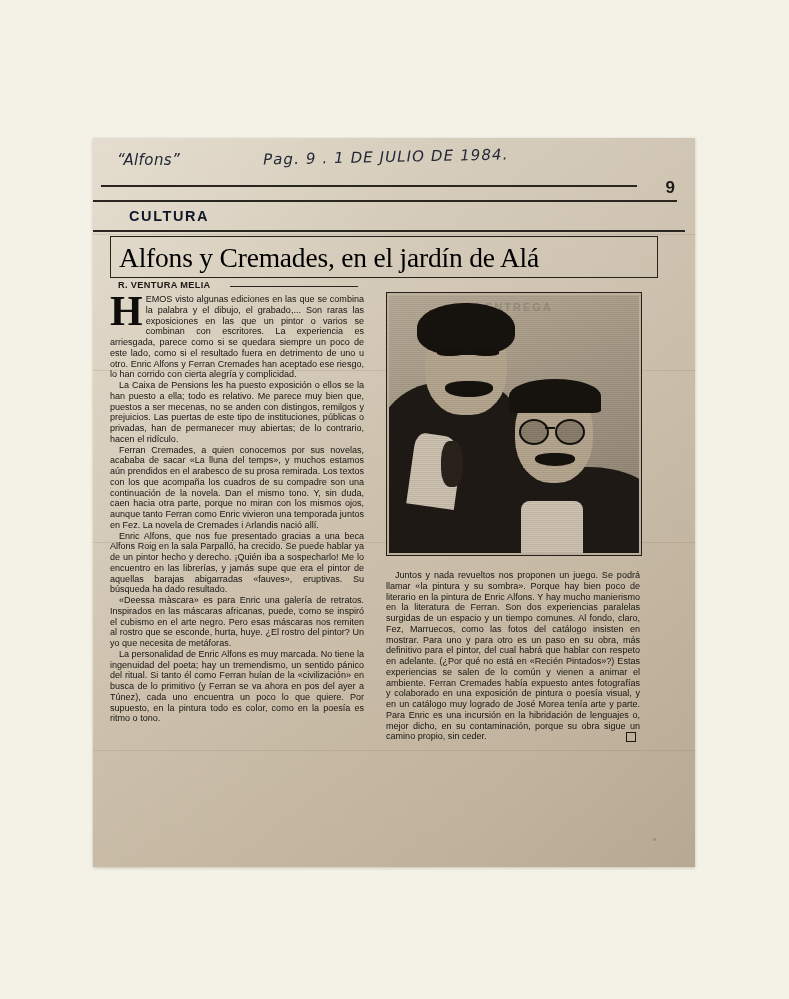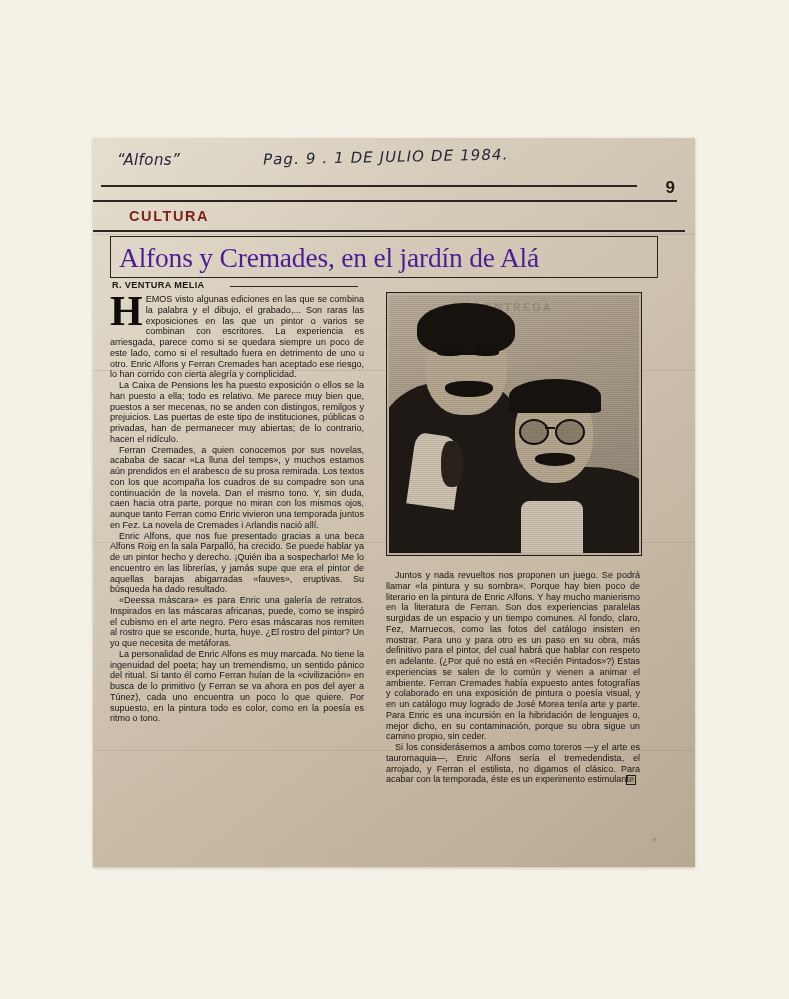--- a/index.html
+++ b/index.html
@@ -60,46 +60,46 @@
     font-size:17px;font-weight:bold;color:#1f1b16;
     font-family:"Liberation Sans",sans-serif;
   }
   #rule-second{
     position:absolute;left:0px;top:62px;width:584px;height:2px;
     background:#2b2620;
   }
   #section-label{
     position:absolute;left:36px;top:70px;
     font-size:14.5px;font-weight:bold;letter-spacing:1.6px;
-    color:#7f1d1d;
+    color:#0f172a;
   }
   #rule-third{
     position:absolute;left:0px;top:92px;width:592px;height:2px;
     background:#2b2620;
   }
 
   
   #headline-box{
     position:absolute;left:17px;top:98px;width:546px;height:40px;
     border:1.6px solid #26221c;
     overflow:hidden;
   }
   #headline{
     position:absolute;left:8px;top:5px;
     font-family:"Liberation Serif",serif;
     font-size:27.5px;letter-spacing:-.2px;
-    color:#4c1d95;white-space:nowrap;
+    color:#000000;white-space:nowrap;
   }
 
   
   #body-area{
     position:absolute;left:17px;top:142px;width:546px;height:572px;
   }
   #byline{
-    position:absolute;left:2px;top:0px;
+    position:absolute;left:8px;top:0px;
     font-size:9.2px;font-weight:bold;letter-spacing:.35px;color:#1c1813;
   }
   #byline-rule{
     position:absolute;left:120px;top:6px;width:128px;height:1.4px;background:#2b2620;
   }
 
   
   .col{
     position:absolute;top:14px;
     font-family:"Liberation Sans",sans-serif;
@@ -230,20 +230,19 @@
       <div id="col-left" class="col">
           <p class="noindent"><span id="dropcap">H</span>EMOS visto algunas ediciones en las que se combina la palabra y el dibujo, el grabado,... Son raras las exposiciones en las que un pintor o varios se combinan con escritores. La experiencia es arriesgada, parece como si se quedara siempre un poco de este lado, como si el resultado fuera en detrimento de uno u otro. Enric Alfons y Ferran Cremades han aceptado ese riesgo, lo han corrido con cierta alegría y complicidad.</p>
           <p>La Caixa de Pensions les ha puesto exposición o ellos se la han puesto a ella; todo es relativo. Me parece muy bien que, puestos a ser mecenas, no se anden con distingos, remilgos y prejuicios. Las puertas de este tipo de instituciones, públicas o privadas, han de permanecer muy abiertas; de lo contrario, hacen el ridículo.</p>
           <p>Ferran Cremades, a quien conocemos por sus novelas, acababa de sacar «La lluna del temps», y muchos estamos aún prendidos en el arabesco de su prosa remirada. Los textos con los que acompaña los cuadros de su compadre son una continuación de la novela. Dan el mismo tono. Y, sin duda, caen hacia otra parte, porque no miran con los mismos ojos, aunque tanto Ferran como Enric vivieron una temporada juntos en Fez. La novela de Cremades i Arlandis nació allí.</p>
           <p>Enric Alfons, que nos fue presentado gracias a una beca Alfons Roig en la sala Parpalló, ha crecido. Se puede hablar ya de un pintor hecho y derecho. ¡Quién iba a sospecharlo! Me lo encuentro en las librerías, y jamás supe que era el pintor de aquellas barajas abigarradas «fauves», eruptivas. Su búsqueda ha dado resultado.</p>
           <p>«Deessa màscara» es para Enric una galería de retratos. Inspirados en las máscaras africanas, puede, como se inspiró el cubismo en el arte negro. Pero esas máscaras nos remiten al rostro que se esconde, hurta, huye. ¿El rostro del pintor? Un yo que necesita de metáforas.</p>
           <p>La personalidad de Enric Alfons es muy marcada. No tiene la ingenuidad del poeta; hay un tremendismo, un sentido pánico del ritual. Si tanto él como Ferran huían de la «civilización» en busca de lo primitivo (y Ferran se va ahora en pos del ayer a Túnez), cada uno encuentra un poco lo que quiere. Por supuesto, en la pintura todo es color, como en la poesía es ritmo o tono.</p>
         </div>
       <div id="col-right" class="col">
         <p>Juntos y nada revueltos nos proponen un juego. Se podrá llamar «la pintura y su sombra». Porque hay bien poco de literario en la pintura de Enric Alfons. Y hay mucho manierismo en la literatura de Ferran. Son dos experiencias paralelas surgidas de un espacio y un tiempo comunes. Al fondo, claro, Fez, Marruecos, como las fotos del catálogo insisten en mostrar. Para uno y para otro es un paso en su obra, más definitivo para el pintor, del cual habrá que hablar con respeto en adelante. (¿Por qué no está en «Recién Pintados»?) Estas experiencias se salen de lo común y vienen a animar el ambiente. Ferran Cremades había expuesto antes fotografías y colaborado en una exposición de pintura o poesía visual, y en un catálogo muy logrado de José Morea tenía arte y parte. Para Enric es una incursión en la hibridación de lenguajes o, mejor dicho, en su contaminación, porque su obra sigue un camino propio, sin ceder.</p>
-          <p>Si los considerásemos a ambos como toreros —y el arte es tauromaquia—, Enric Alfons sería el tremedendista, el arrojado, y Ferran el estilista, no digamos el clásico. Para acabar con la temporada, éste es un experimento estimulante.</p>
           <div id="endmark"></div>
       </div>
 
     </div>
   </div>
 
 </div>
 
 </body></html>

